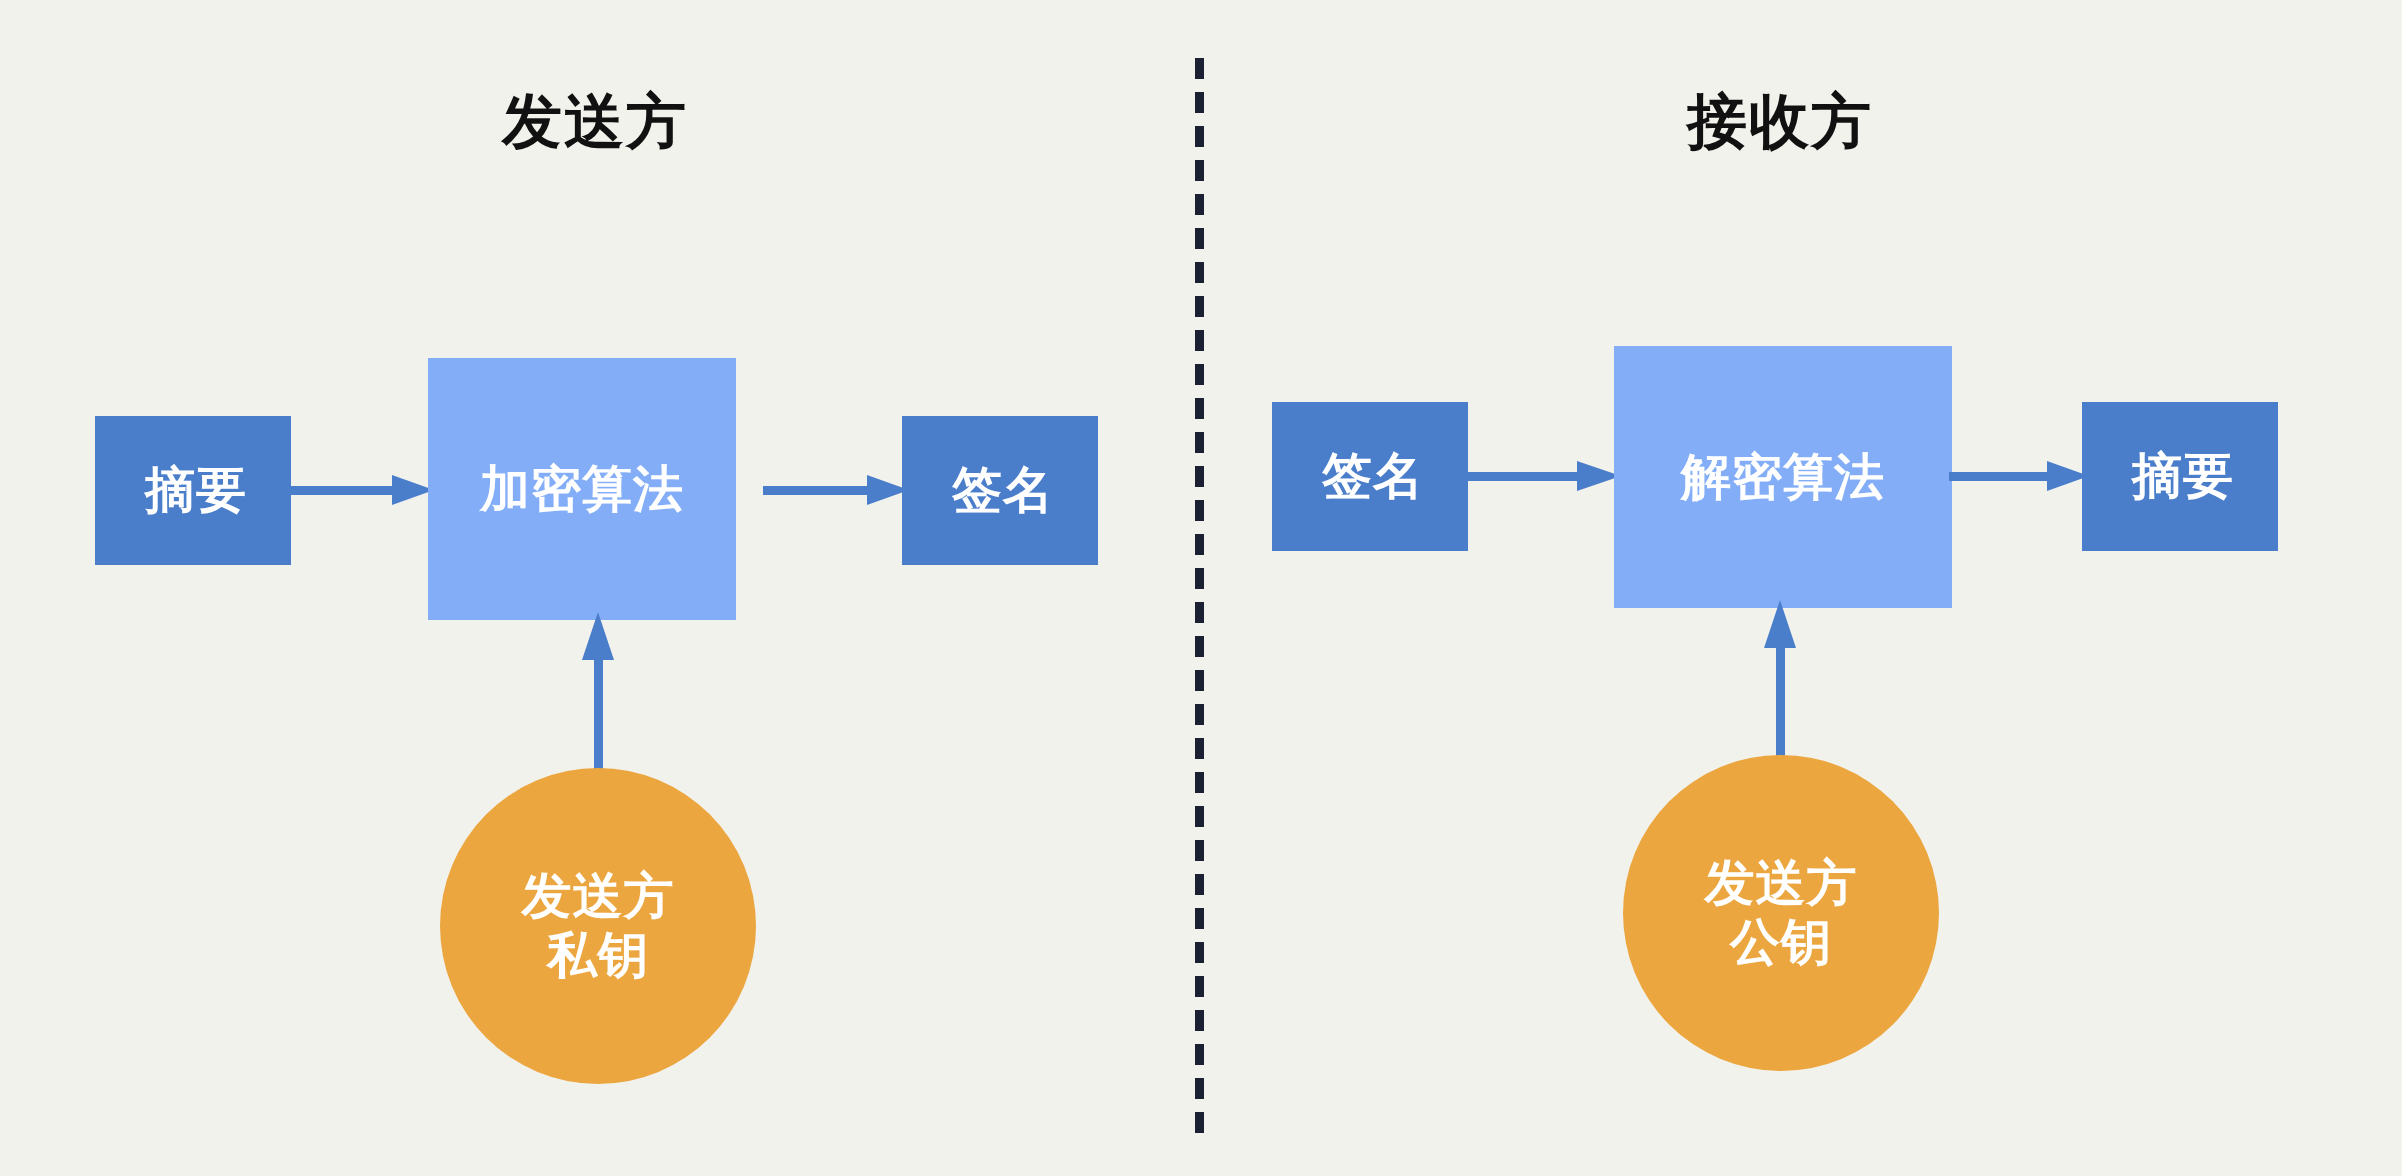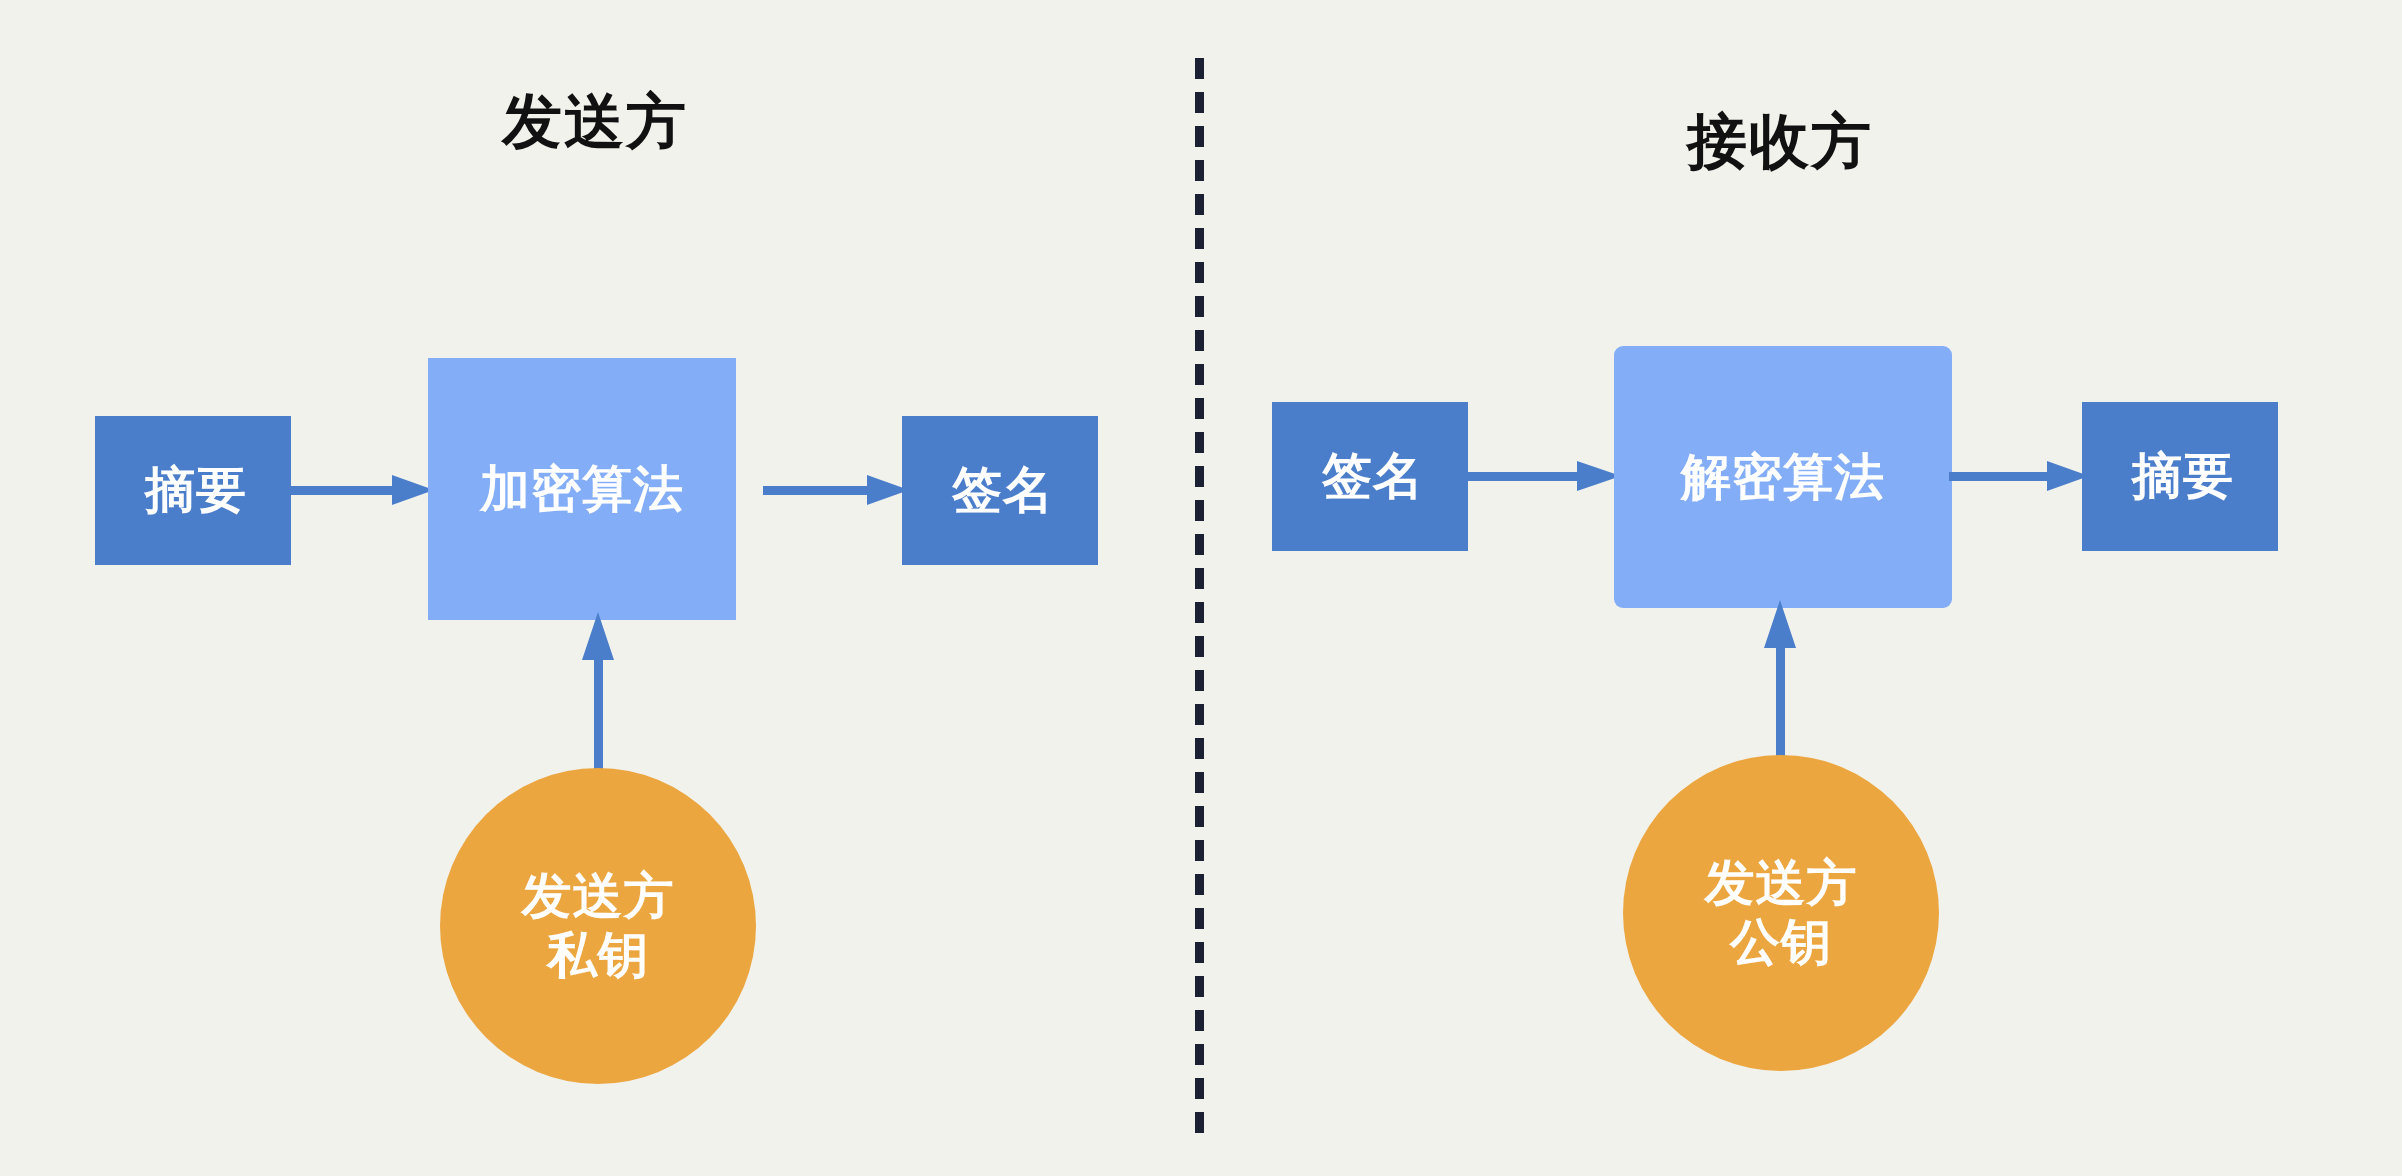--- a/index.html
+++ b/index.html
@@ -26,21 +26,21 @@
     font-size: 60px;
     font-weight: 700;
     color: #111111;
     letter-spacing: 2px;
     white-space: nowrap;
     transform: translateX(-50%);
     line-height: 1;
     text-align: center;
   }
   #title-sender  { left: 595px;  top: 92px; }
-  #title-receiver{ left: 1780px; top: 92px; margin-top: 20px; }
+  #title-receiver{ left: 1780px; top: 92px; }
 
   
   #divider {
     position: absolute;
     left: 1195px;
     top: 58px;
     width: 9px;
     height: 1086px;
     background-image: linear-gradient(
         to bottom,
@@ -85,21 +85,21 @@
   .node.circle .line { display: block; }
 
   
   #box-digest-send   { left: 95px;  top: 416px; width: 196px; height: 149px; }
   #box-encrypt       { left: 428px; top: 358px; width: 308px; height: 262px; }
   #box-signature-send{ left: 902px; top: 416px; width: 196px; height: 149px; }
   #circle-private    { left: 440px; top: 768px; width: 316px; height: 316px; }
 
   
   #box-signature-recv{ left: 1272px; top: 402px; width: 196px; height: 149px; }
-  #box-decrypt       { left: 1614px; top: 346px; width: 338px; height: 262px; border-radius: 9px; }
+  #box-decrypt       { left: 1614px; top: 346px; width: 338px; height: 262px; }
   #box-digest-recv   { left: 2082px; top: 402px; width: 196px; height: 149px; }
   #circle-public     { left: 1623px; top: 755px; width: 316px; height: 316px; }
 
   
   .arrow-h {
     position: absolute;
     height: 40px;
     display: block;
   }
   .arrow-v {

